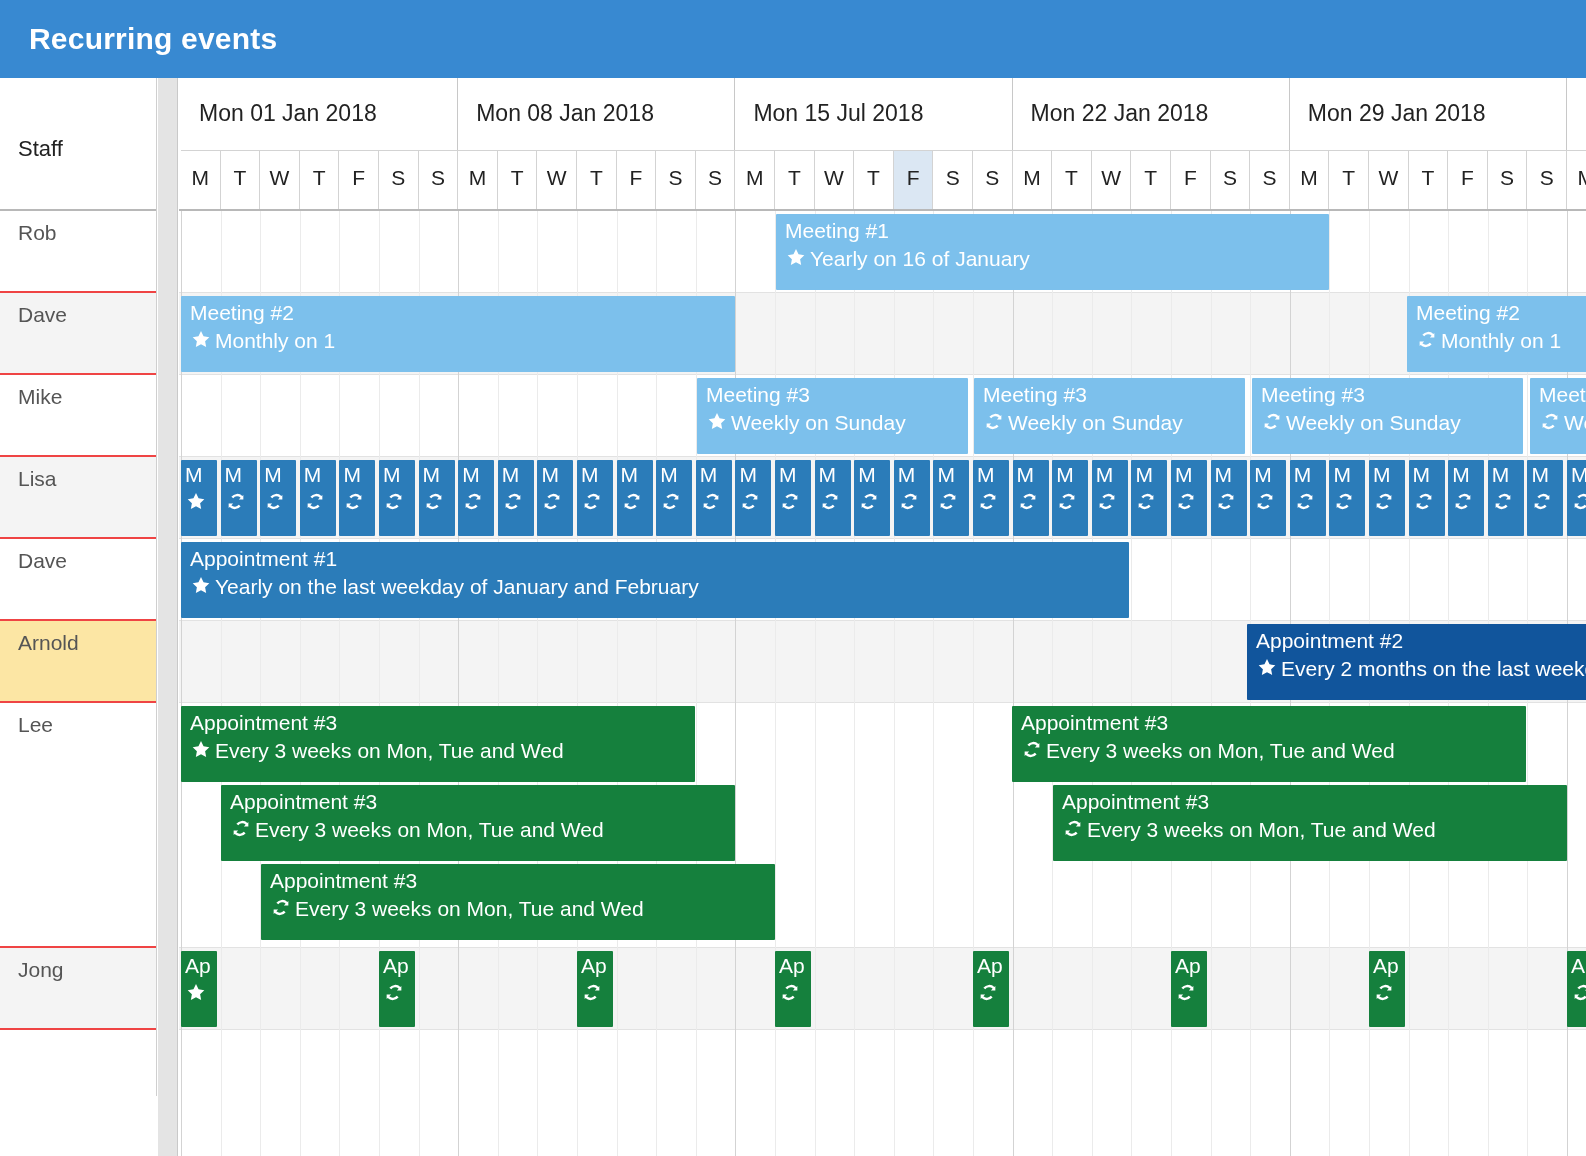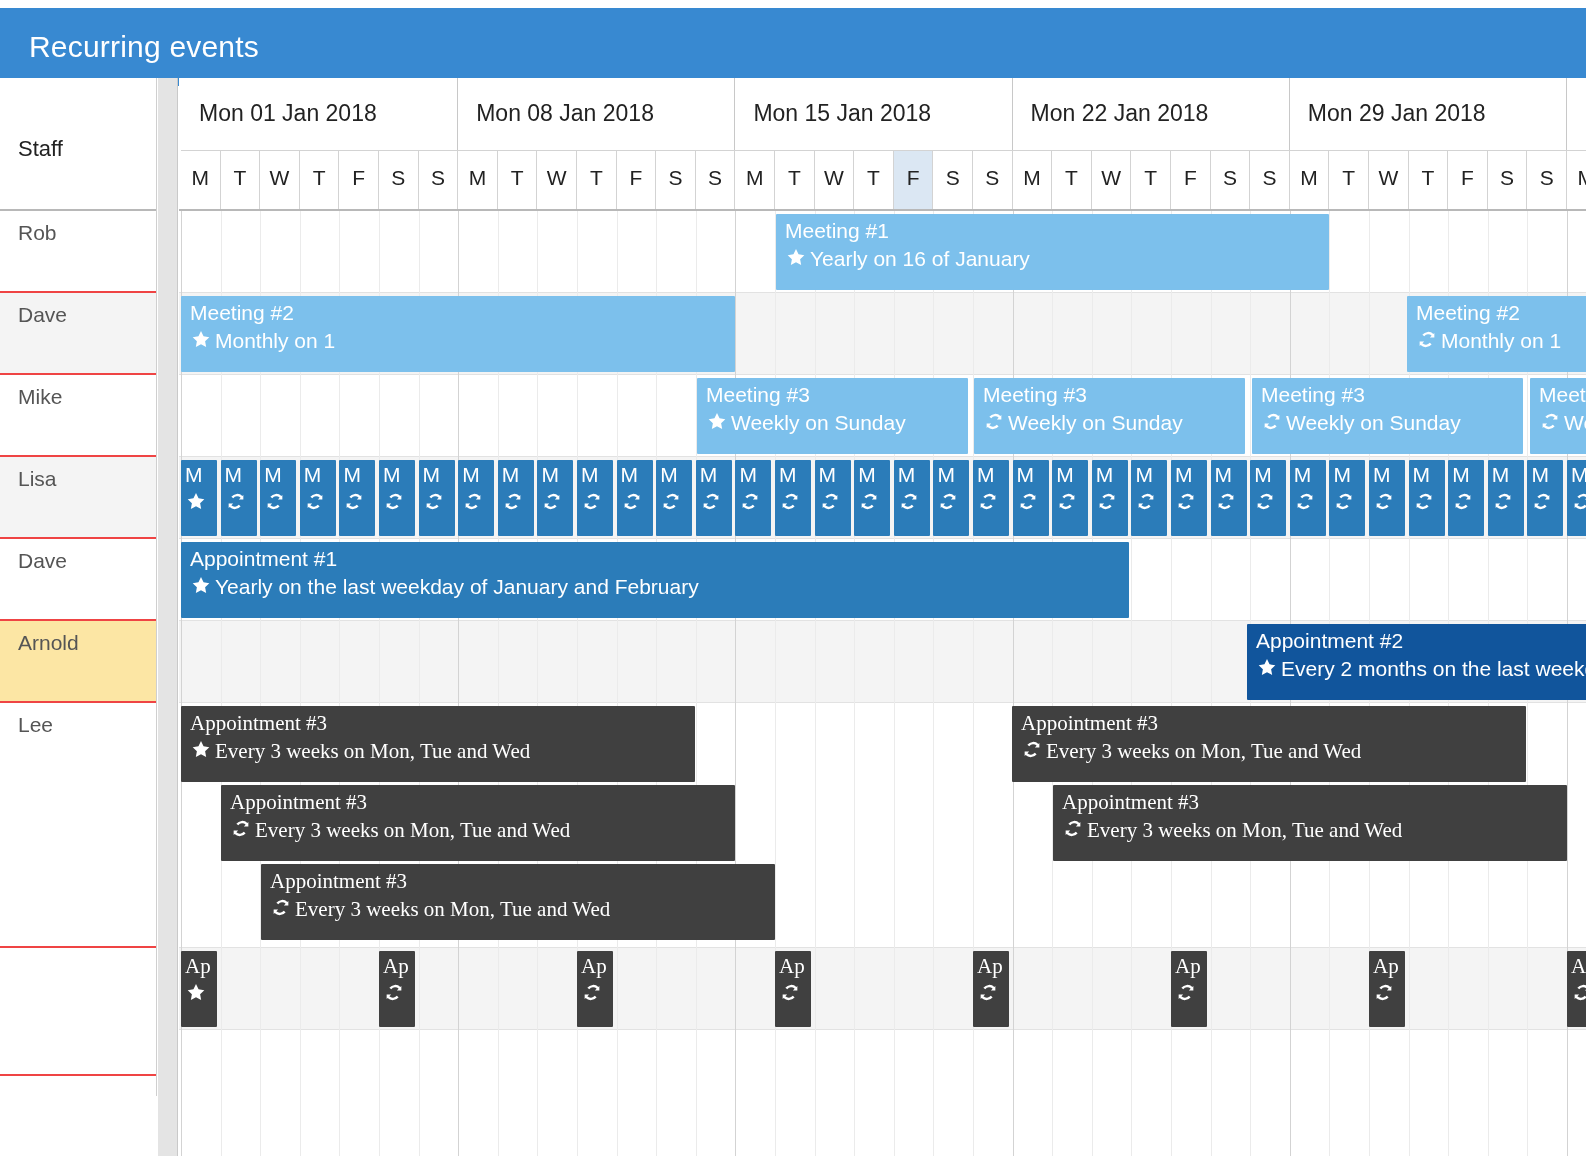--- a/index.html
+++ b/index.html
@@ -15,23 +15,24 @@
   #app {
     position: relative;
     width: 1586px;
     height: 1156px;
     overflow: hidden;
   }
 
   
   #titlebar {
     position: absolute;
-    left: 0; top: 8px;
+    left: 0; top: 0;
     width: 1586px; height: 78px;
     background: #3889d1;
+    font-weight: bold;
   }
   #titlebar .title {
     position: absolute;
     left: 29px; top: 22px;
     font-size: 30px;
     color: #ffffff;
     letter-spacing: 0.2px;
     white-space: nowrap;
   }
 
@@ -193,21 +194,21 @@
   }
   .ev.narrow .t1 {
     left: 4px; top: 2px;
   }
   .ev.narrow .t2 {
     left: 4px; top: 30px;
   }
   .ev.sky   { background: #7cc0ec; }
   .ev.blue  { background: #2b7cb9; }
   .ev.navy  { background: #11559c; }
-  .ev.green { background: #404040; font-family: Liberation Serif, serif; }
+  .ev.green { background: #15803d; }
 
   svg { display: block; }
 </style>
 </head>
 <body>
 
 <div id="app">
 
   <div id="titlebar">
     <div class="title">Recurring events</div>
@@ -232,36 +233,39 @@
         </div>
         <div class="staff-row" style="height: 82px; text-align: right;">
           <div class="nm">Dave</div>
         </div>
         <div class="staff-row selected" style="height: 82px;">
           <div class="nm">Arnold</div>
         </div>
         <div class="staff-row" style="height: 245px;">
           <div class="nm">Lee</div>
         </div>
+        <div class="staff-row alt" style="height: 82px;">
+          <div class="nm">Jong</div>
+        </div>
         <div class="staff-row" style="height: 128px;"></div>
       </div>
   </div>
 
   <div id="gutter"></div>
 
   <div id="rightpane">
     <div id="th">
         <div class="week-cell" style="left: 2px; width: 277.2px;">
           <span>Mon 01 Jan 2018</span>
         </div>
         <div class="week-cell" style="left: 279.2px; width: 277.2px;">
           <span>Mon 08 Jan 2018</span>
         </div>
         <div class="week-cell" style="left: 556.4px; width: 277.2px;">
-          <span>Mon 15 Jan 2018</span>
+          <span>Mon 15 Jul 2018</span>
         </div>
         <div class="week-cell" style="left: 833.6px; width: 277.2px;">
           <span>Mon 22 Jan 2018</span>
         </div>
         <div class="week-cell" style="left: 1110.8px; width: 277.2px;">
           <span>Mon 29 Jan 2018</span>
         </div>
         <div class="day-cell" style="left: 2px; width: 39.6px;">
           <span>M</span>
         </div>

